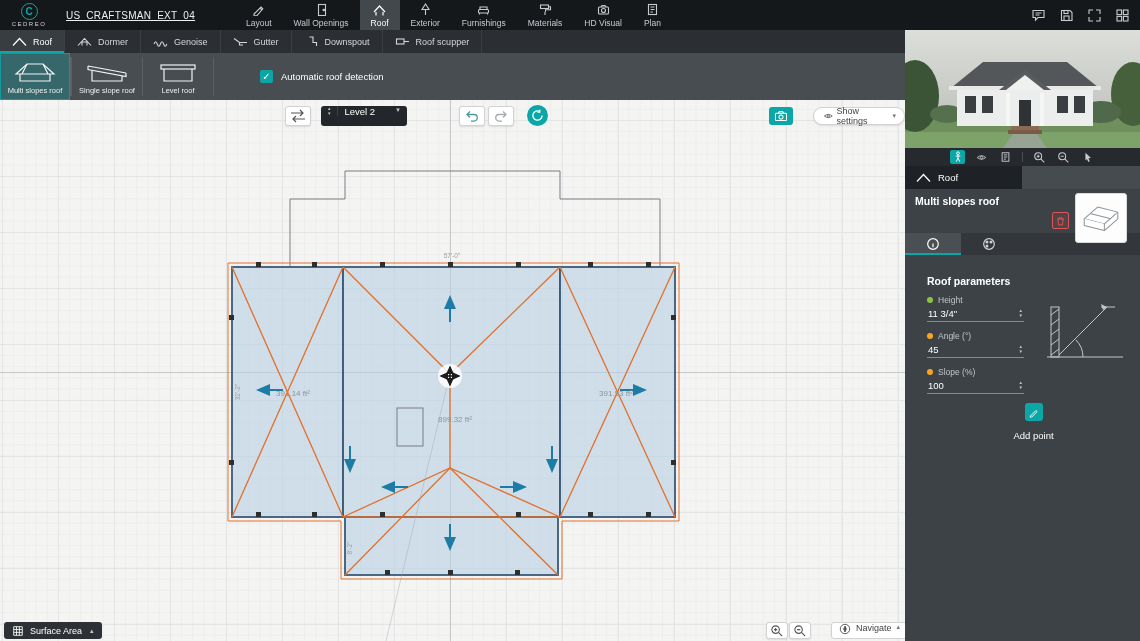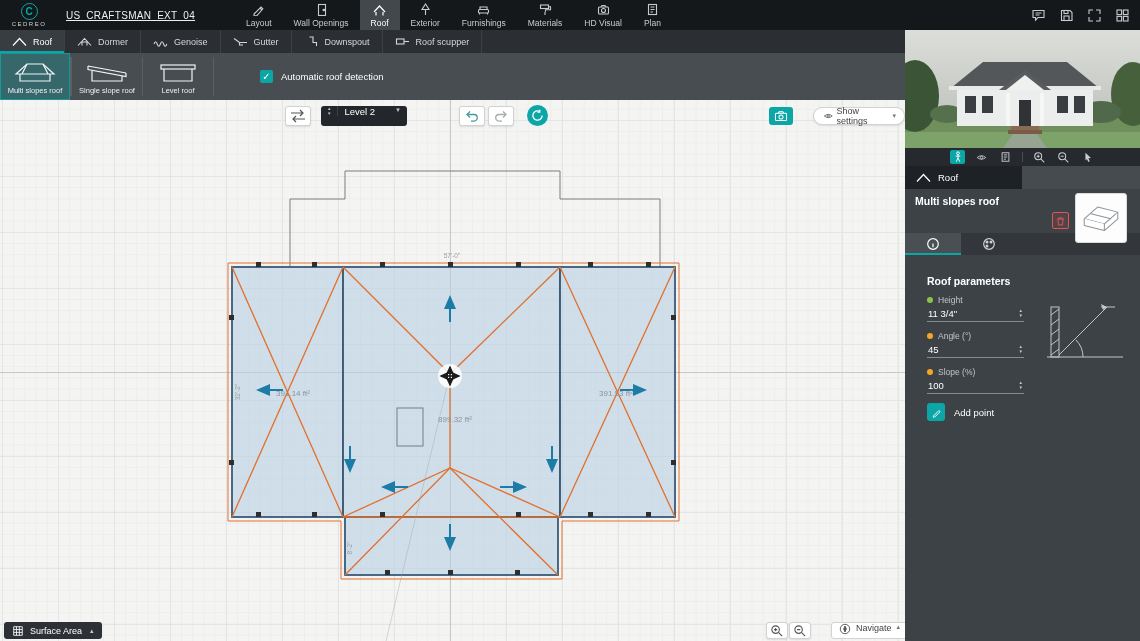--- a/index.html
+++ b/index.html
@@ -77,21 +77,21 @@
   .subtab{width:56px;display:flex;align-items:center;justify-content:center;color:#cfd3d6;cursor:pointer;}
   .subtab.active{background:#4a4f54;color:#fff;box-shadow:inset 0 -2px 0 var(--accent);}
   .params-title{margin:20px 0 0 22px;font-size:10.5px;font-weight:bold;color:#fff;}
   .param-list{margin:8px 0 0 22px;width:97px;}
   .param{margin-bottom:9px;}
   .param-label{display:flex;align-items:center;gap:5px;font-size:8.5px;color:#c3c7ca;}
   .dot{width:6px;height:6px;border-radius:50%;}
   .param-value{display:flex;align-items:center;justify-content:space-between;border-bottom:1px solid #868b90;font-size:9.5px;color:#fff;padding:3px 1px 2px;cursor:text;}
   .stepper{display:flex;flex-direction:column;line-height:4.5px;font-size:4.5px;color:#c3c7ca;cursor:pointer;}
   .slope-diagram{position:absolute;right:12px;top:255px;}
-  .addpoint{display:flex;align-items:center;gap:9px;margin:4px 0 0 22px;cursor:pointer;}
+  .addpoint{display:flex;align-items:center;gap:9px;margin:4px 0 0 22px;cursor:pointer;flex-direction:column;}
   .addpt-icon{width:18px;height:18px;background:var(--accent);border-radius:3px;display:flex;align-items:center;justify-content:center;}
   .addpt-label{font-size:9.5px;color:#fff;}
 </style>
 </head>
 <body>
 
 <div id="app">
 
   <header class="topbar">
     <div class="brand">

